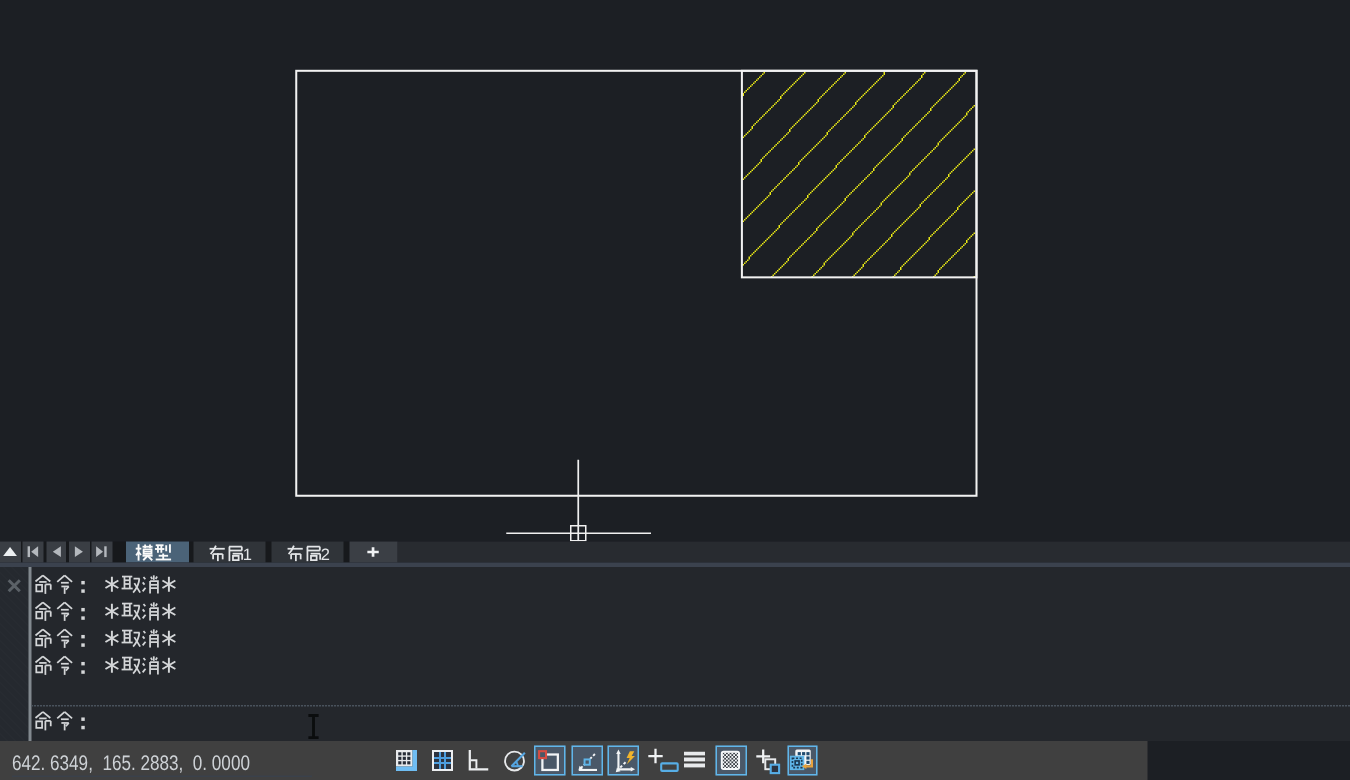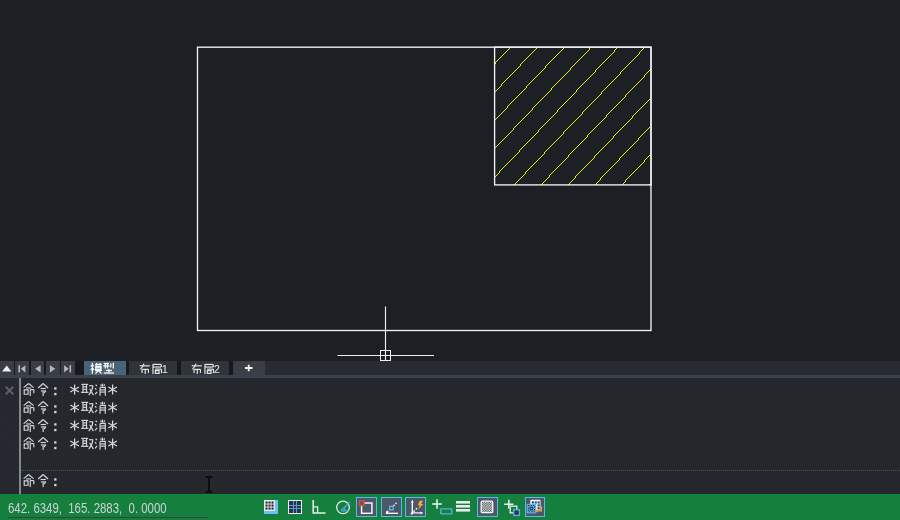--- a/index.html
+++ b/index.html
@@ -961,21 +961,21 @@
   <div class="abs" style="left:21px;top:92.3px;width:879px;height:1px;background:repeating-linear-gradient(90deg,#49525c 0 1px,#262a30 1px 2px)"></div>
   <svg class="cjk" width="120" height="16" style="position:absolute;left:21.5px;top:96.6px;color:#d4d6d8">
       <use href="#gCMDLINE"></use>
     </svg>
 
   <svg width="14" height="20" style="position:absolute;left:201.5px;top:97.5px">
     <path d="M3.6,2 H10.4 M7,2 V16.7 M3.6,16.7 H10.4" stroke="#0b0d0e" stroke-width="1.9" fill="none"></path>
   </svg>
 </div>
 
-<div class="abs" style="left:0;top:493.5px;width:900px;height:26.5px;background:#15803d">
+<div class="abs" style="left:0;top:493.5px;width:765px;height:26.5px;background:#404040">
   <div class="abs" style="left:8px;top:6.2px;color:#ced2d6;font-size:14px;white-space:pre;transform:scaleX(0.815);transform-origin:0 0">642. 6349,  165. 2883,  0. 0000</div>
   <div class="abs" style="left:8px;top:23.5px;width:200px;height:1px;background:#3a414b"></div>
 
   <svg width="15" height="15" style="position:absolute;left:263.5px;top:6.3px">
     <rect x="0" y="0" width="11" height="11" fill="#e9ebed"></rect>
     <g fill="#262c36">
       <rect x="1.5" y="1.5" width="2.1" height="2.1"></rect>
         <rect x="4.5" y="1.5" width="2.1" height="2.1"></rect>
         <rect x="7.5" y="1.5" width="2.1" height="2.1"></rect>
       <rect x="1.5" y="4.5" width="2.1" height="2.1"></rect>

